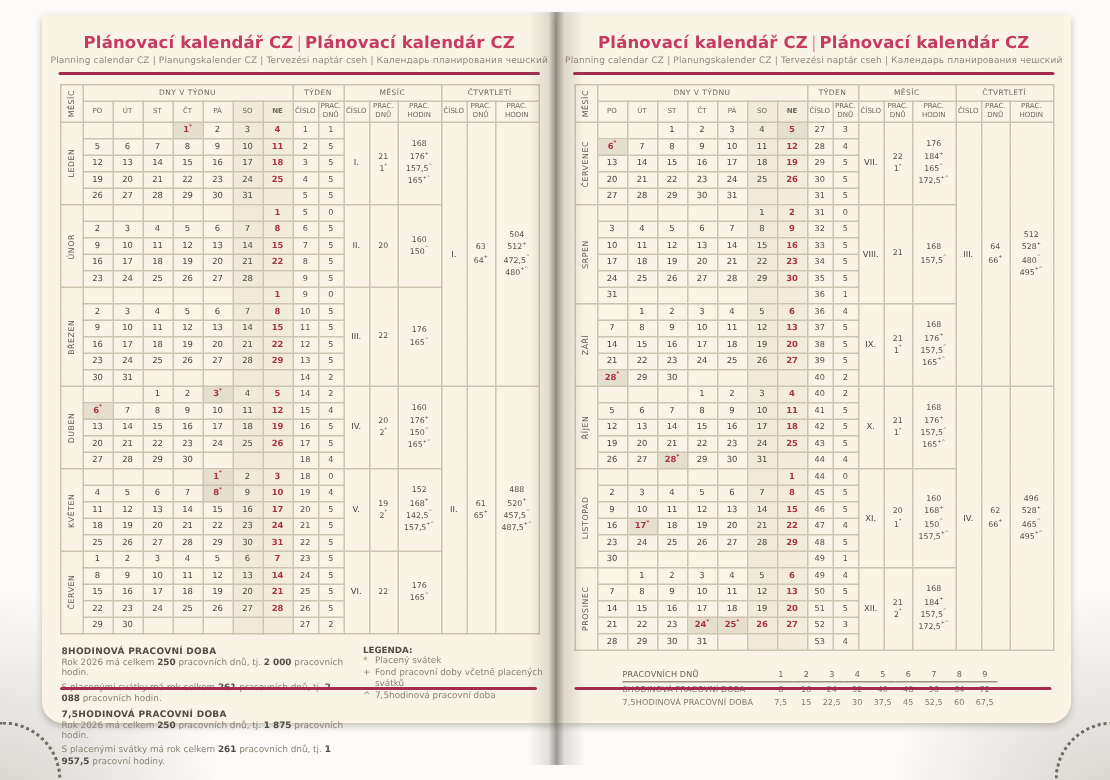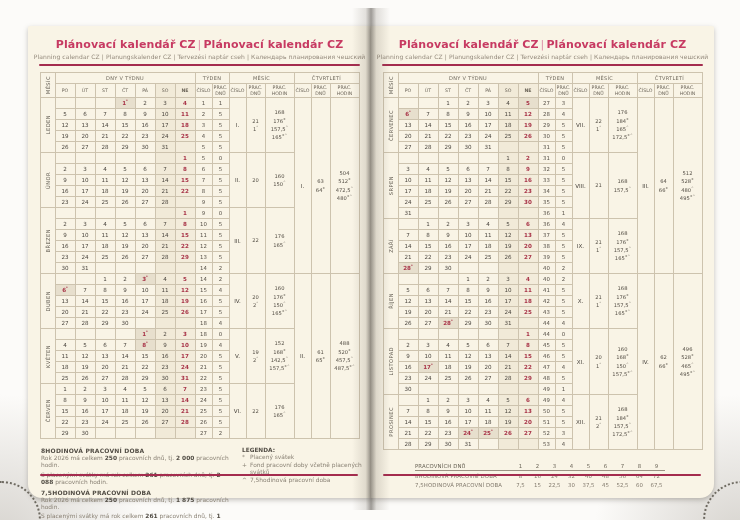--- a/index.html
+++ b/index.html
@@ -3,21 +3,21 @@
 <meta charset="utf-8">
 <style>
   html,body{margin:0;padding:0;width:740px;height:520px;overflow:hidden;
     font-family:"DejaVu Sans",sans-serif;}
   body{background:
     radial-gradient(circle at 0% 104%, #d6d3ce 0%, rgba(214,211,206,0) 16%),
     radial-gradient(circle at 100% 104%, #d6d3ce 0%, rgba(214,211,206,0) 16%),
     #fcfbf9;}
   .spread{position:relative;width:740px;height:520px;}
   .page{position:absolute;top:10px;width:343px;height:472px;background:#f9f4e6;
-    box-shadow:0 2px 5px rgba(90,84,72,.35);margin-top:16px;}
+    box-shadow:0 2px 5px rgba(90,84,72,.35);}
   .page.left{left:28px;border-radius:2px 0 0 14px;}
   .page.right{left:371px;border-radius:0 2px 14px 0;}
   .spine{position:absolute;left:352px;top:8px;width:38px;height:502px;z-index:5;pointer-events:none;
     background:linear-gradient(90deg, rgba(110,102,90,0) 0%, rgba(110,102,90,.18) 36%,
      rgba(62,57,50,.50) 50%, rgba(110,102,90,.20) 64%, rgba(110,102,90,0) 100%);}
   .arc{position:absolute;width:74px;height:74px;border-radius:50%;
     border:2px dotted #6e6a61;z-index:6;pointer-events:none;}
   .arc.l{left:-37px;top:481px;}
   .arc.r{left:703px;top:481px;}
 

